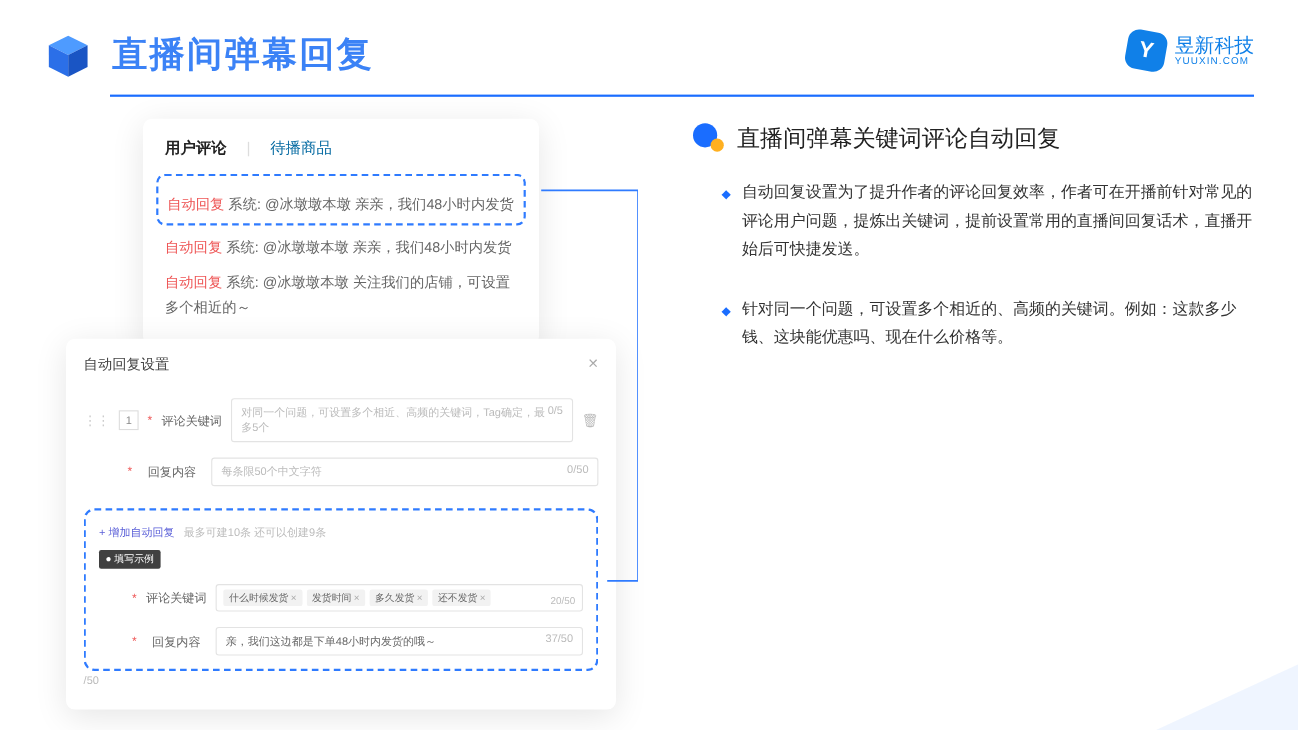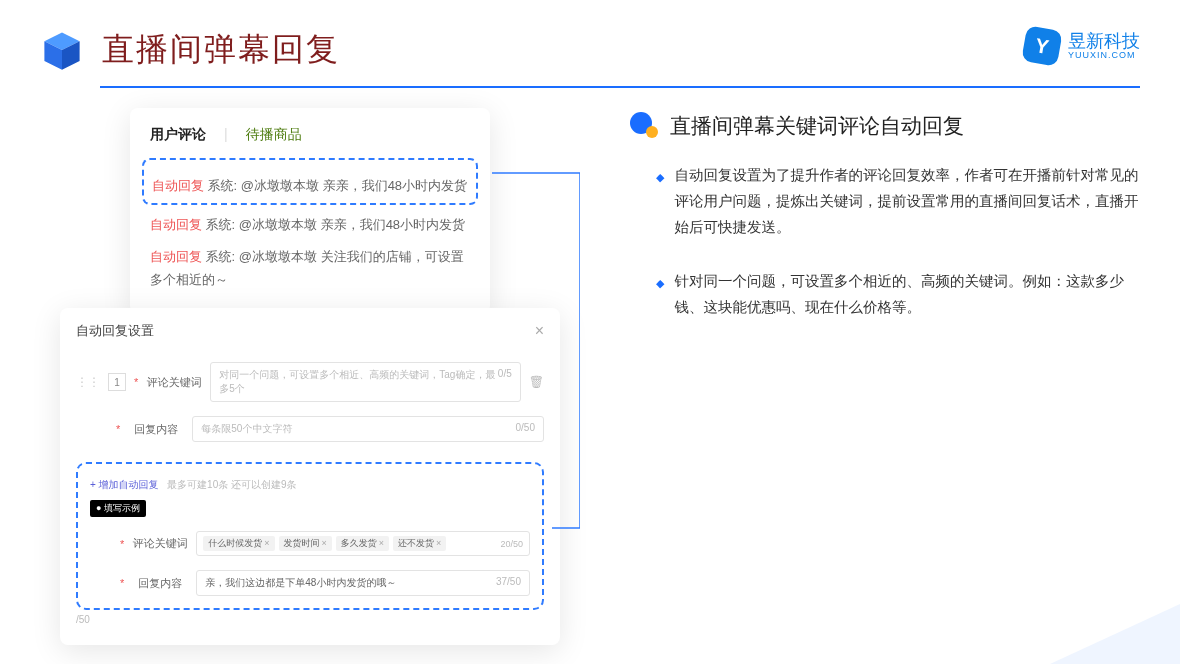--- a/index.html
+++ b/index.html
@@ -1,55 +1,55 @@
 <!DOCTYPE html>
 <html><head>
 <meta charset="utf-8">
 <style>
 *{margin:0;padding:0;box-sizing:border-box;font-family:"Microsoft YaHei",Arial,sans-serif}
 body{width:1180px;height:664px;background:#fff;position:relative;overflow:hidden}
 
 .header{display:flex;align-items:center;padding:28px 40px 0 40px;position:relative}
 .cube-icon{width:44px;height:44px;margin-right:18px;position:relative}
 .cube-icon svg{width:100%;height:100%}
-.title{font-size:32px;color:#7f1d1d;font-weight:400;letter-spacing:2px}
+.title{font-size:32px;color:#3b82f6;font-weight:700;letter-spacing:2px}
 .logo{position:absolute;right:40px;top:28px;display:flex;align-items:center;gap:8px}
 .logo-mark{width:36px;height:36px;background:#1080e8;border-radius:10px;display:flex;align-items:center;justify-content:center;color:#fff;font-size:20px;font-weight:bold;transform:rotate(10deg)}
 .logo-text{color:#1080e8;font-weight:normal;font-size:18px;line-height:1}
 .logo-sub{color:#1080e8;font-size:9px;letter-spacing:1px}
 .hr{height:2px;background:#1a6dff;margin:14px 40px 0 100px}
 
 .body{display:flex;padding:20px 40px 0 60px;gap:50px}
 
 .left{position:relative;width:520px;height:480px}
 .card{position:absolute;background:#fff;border-radius:8px;box-shadow:0 6px 30px rgba(0,0,0,.1)}
 .card-a{left:70px;top:0;width:360px;padding:18px 20px 22px}
 .tabs{display:flex;gap:18px;font-size:14px;margin-bottom:14px}
 .tab-active{color:#222;font-weight:600}
-.tab-inactive{color:#4d7c0f}
+.tab-inactive{color:#0369a1}
 .tab-sep{color:#ddd}
 .msg{font-size:13px;color:#666;line-height:1.8;margin-top:8px}
 .msg .tag{color:#e55;}
 .msg-hl{border:2px dashed #2f7bff;border-radius:8px;padding:6px 8px;margin:2px -8px 6px}
 
 .card-b{left:0;top:200px;width:500px;padding:14px 16px 20px}
 .modal-title{font-size:13px;color:#444;display:flex;justify-content:space-between;align-items:flex-end;padding-bottom:8px}
 .close{color:#aaa;font-size:16px}
 .form-row{display:flex;align-items:center;gap:8px;margin-top:14px;font-size:11px;color:#666}
 .idx{width:18px;height:18px;border:1px solid #ddd;display:flex;align-items:center;justify-content:center;color:#888;font-size:10px}
 .req{color:#e55}
 .lbl{width:56px;text-align:center}
 .inp{flex:1;border:1px solid #e3e3e3;border-radius:3px;padding:5px 8px;font-size:10px;color:#bbb;display:flex;justify-content:space-between;background:#fff}
 .inp .cnt{color:#bbb}
 .del{color:#bbb;font-size:12px}
 .dashed-box{border:2px dashed #2f7bff;border-radius:10px;padding:10px 12px 12px;margin-top:20px}
 .add-link{color:#5a5fd8;font-size:10px}
 .add-hint{color:#bbb;font-size:10px;margin-left:4px}
-.ex-badge{display:inline-block;background:#000000;color:#fff;font-size:9px;padding:2px 6px;border-radius:2px;margin-top:8px}
-.tag-inp{flex:1;border:1px solid #e3e3e3;border-radius:3px;padding:4px 6px;font-size:9px;color:#888;display:flex;gap:4px;flex-wrap:wrap;align-items:center;background:#fff}
+.ex-badge{display:inline-block;background:#404040;color:#fff;font-size:9px;padding:2px 6px;border-radius:2px;margin-top:8px}
+.tag-inp{flex:1;border:1px solid #e3e3e3;border-radius:3px;padding:4px 6px;font-size:9px;color:#888;display:flex;gap:4px;flex-wrap:wrap;align-items:flex-end;background:#fff}
 .chip{background:#f2f2f2;padding:1px 5px;border-radius:2px;color:#666}
 .chip .x{color:#aaa;margin-left:2px}
 .tag-cnt{margin-left:auto;color:#bbb}
 
 .connector{position:absolute;pointer-events:none;left:0;top:0;width:520px;height:480px}
 
 .right{flex:1;padding-top:4px}
 .rhead{display:flex;align-items:center;gap:12px;margin-bottom:22px}
 .blob{width:28px;height:28px;position:relative}
 .blob .b1{position:absolute;width:22px;height:22px;border-radius:50%;background:#1a6dff;left:0;top:0}

